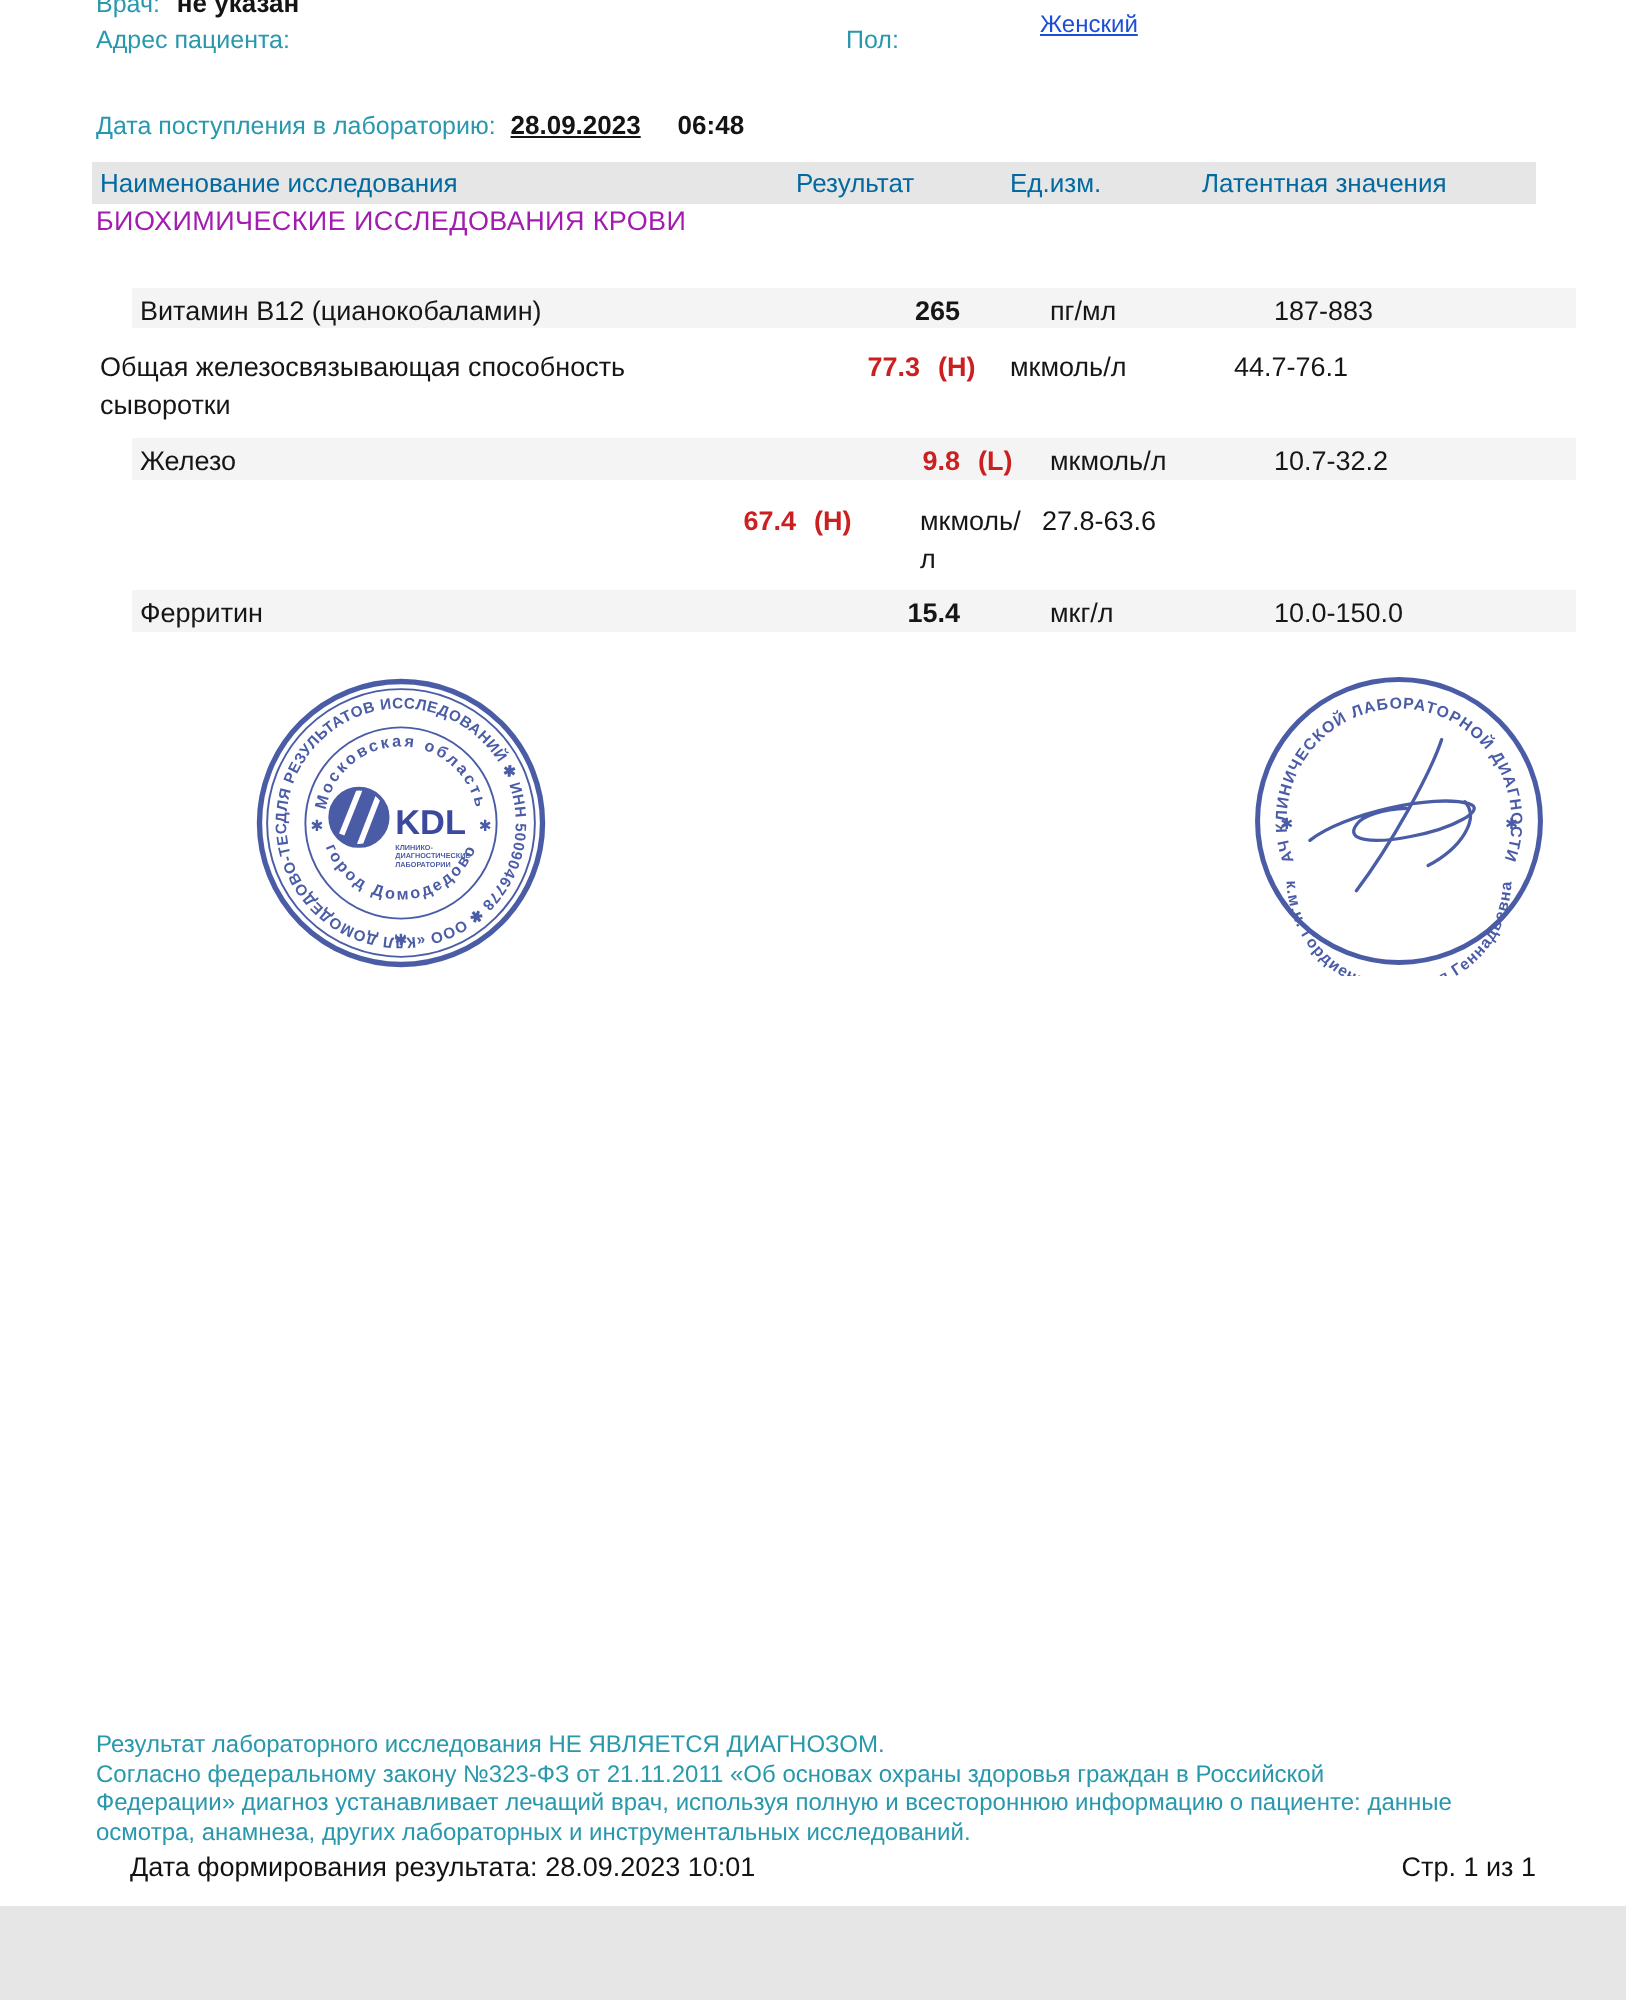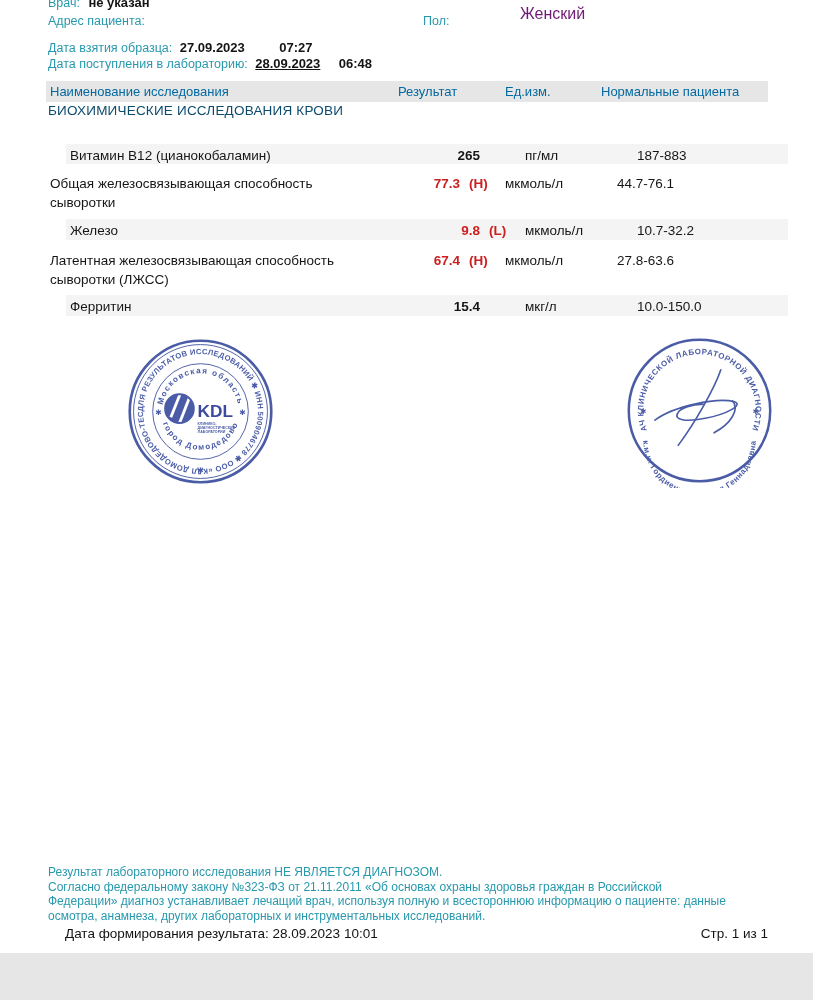--- a/index.html
+++ b/index.html
@@ -6,30 +6,30 @@
   html,body { background:#fff; }
   body { font-family:"Liberation Sans", sans-serif; }
   #page {
     position:relative; width:813px; height:1000px;
     background:#ffffff; overflow:hidden; margin:0 auto;
     color:#1a1a1a;
   }
   .abs { position:absolute; }
   .lbl { font-size:12.5px; color:#2898ad; }
   .val-b { font-size:13px; font-weight:bold; color:#141414; }
-  .sex-value { font-size:16px; color:#701a75; }
+  .sex-value { font-size:12px; color:#1d4ed8;text-decoration:underline; }
   
   .thead {
     left:46px; top:81px; width:722px; height:21px;
     background:#e6e6e6; display:grid;
     grid-template-columns:352px 107px 96px 1fr;
     align-items:center; font-size:13px; color:#0369a1;
   }
   .thead > div:first-child { padding-left:4px; }
-  .section-title { left:48px; top:103px; font-size:13.5px; color:#0c4a6e; letter-spacing:0.2px; }
+  .section-title { left:48px; top:103px; font-size:13.5px; color:#a21caf; letter-spacing:0.2px; }
   .trow {
     left:46px; width:722px; display:grid;
     grid-template-columns:352px 62px 45px 96px 1fr;
     font-size:13.5px; line-height:19px; color:#161616;
     padding-top:2px;
   }
   .trow.shaded { background:#f4f4f4;margin-left:20px; }
   .cell-name { padding-left:4px; max-width:302px; }
   .cell-result { text-align:right; font-weight:bold; }
   .cell-flag { padding-left:9px; font-weight:bold; }
@@ -54,36 +54,31 @@
     <span class="val-b" style="margin-left:4px;">не указан</span>
   </div>
   <div class="abs" style="left:48px; top:11px;">
     <span class="lbl">Адрес пациента:</span>
   </div>
   <div class="abs" style="left:423px; top:11px;">
     <span class="lbl">Пол:</span>
   </div>
   <div class="abs sex-value" style="left:520px; top:5px;">Женский</div>
 
-  <div class="abs" style="left:48px; top:38px;">
-    <span class="lbl">Дата взятия образца:</span>
-    <span class="val-b" style="margin-left:3px;">27.09.2023</span>
-    <span class="val-b" style="margin-left:30px;">07:27</span>
-  </div>
   <div class="abs" style="left:48px; top:54px;">
     <span class="lbl">Дата поступления в лабораторию:</span>
     <span class="val-b" style="margin-left:3px;text-decoration:underline;">28.09.2023</span>
     <span class="val-b" style="margin-left:14px;">06:48</span>
   </div>
 
   <div class="abs thead">
     <div>Наименование исследования</div>
     <div>Результат</div>
     <div>Ед.изм.</div>
-    <div class="h-range">Нормальные пациента</div>
+    <div class="h-range">Латентная значения</div>
   </div>
 
   <div class="abs section-title">БИОХИМИЧЕСКИЕ ИССЛЕДОВАНИЯ КРОВИ</div>
 
   <div class="abs trow shaded" style="top:144px; height:20px;">
     <div class="cell-name">Витамин B12 (цианокобаламин)</div>
     <div class="cell-result">265</div>
     <div class="cell-flag"></div>
     <div class="cell-unit">пг/мл</div>
     <div class="cell-range">187-883</div>
@@ -99,21 +94,20 @@
 
   <div class="abs trow shaded abnormal" style="top:219px; height:21px;">
     <div class="cell-name">Железо</div>
     <div class="cell-result">9.8</div>
     <div class="cell-flag">(L)</div>
     <div class="cell-unit">мкмоль/л</div>
     <div class="cell-range">10.7-32.2</div>
   </div>
 
   <div class="abs trow abnormal" style="top:249px;">
-    <div class="cell-name">Латентная железосвязывающая способность сыворотки (ЛЖСС)</div>
     <div class="cell-result">67.4</div>
     <div class="cell-flag">(H)</div>
     <div class="cell-unit">мкмоль/л</div>
     <div class="cell-range">27.8-63.6</div>
   </div>
 
   <div class="abs trow shaded" style="top:295px; height:21px;">
     <div class="cell-name">Ферритин</div>
     <div class="cell-result">15.4</div>
     <div class="cell-flag"></div>

